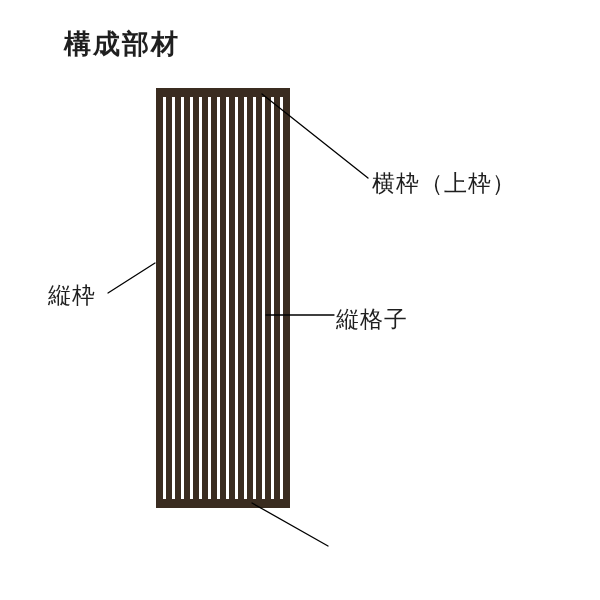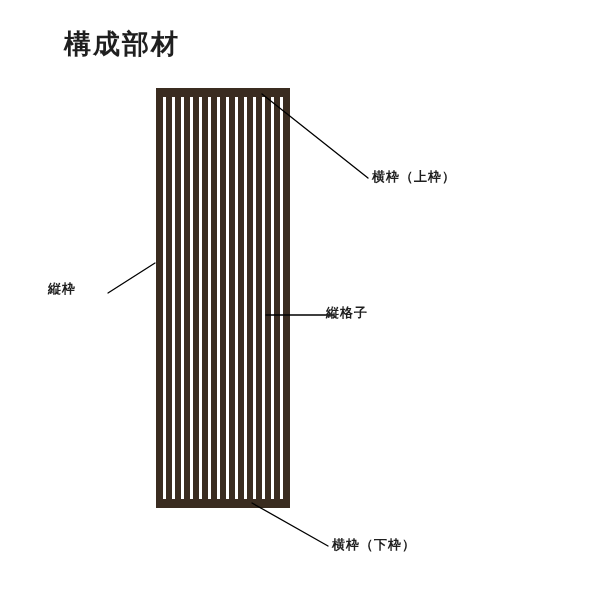--- a/index.html
+++ b/index.html
@@ -77,29 +77,29 @@
   }
   .leaders line{
     stroke:var(--line);
     stroke-width:1.3;
     stroke-linecap:round;
   }
 
   
   .callout{
     position:absolute;
-    font-size:13px;
-    font-weight:700;
+    font-size:23px;
+    font-weight:400;
     letter-spacing:1px;
     color:var(--text);
     white-space:nowrap;
   }
   .label-top-frame   {left:372px; top:168px;}
   .label-left-frame  {left:48px;  top:280px;}
-  .label-lattice     {left:326px; top:304px;}
+  .label-lattice     {left:336px; top:304px;}
   .label-bottom-frame{left:332px; top:536px;}
 </style>
 </head>
 <body>
 
 <div class="canvas">
 
   <div class="diagram-title">構成部材</div>
 
   <div class="panel">
@@ -130,15 +130,14 @@
     <line x1="266" y1="315" x2="334" y2="315"></line>
     <line x1="252" y1="503" x2="328" y2="546"></line>
   </svg>
 
   <div class="callout label-top-frame">横枠（上枠）</div>
 
   <div class="callout label-left-frame">縦枠</div>
 
   <div class="callout label-lattice">縦格子</div>
 
-  <div class="callout label-bottom-frame">横枠（下枠）</div>
 
 </div>
 
 </body></html>

